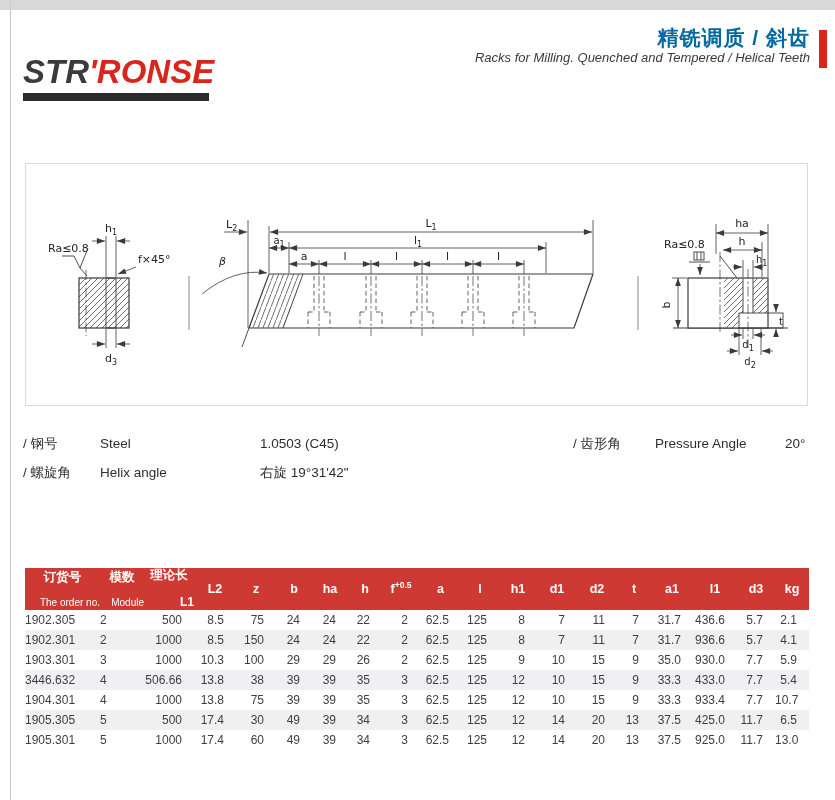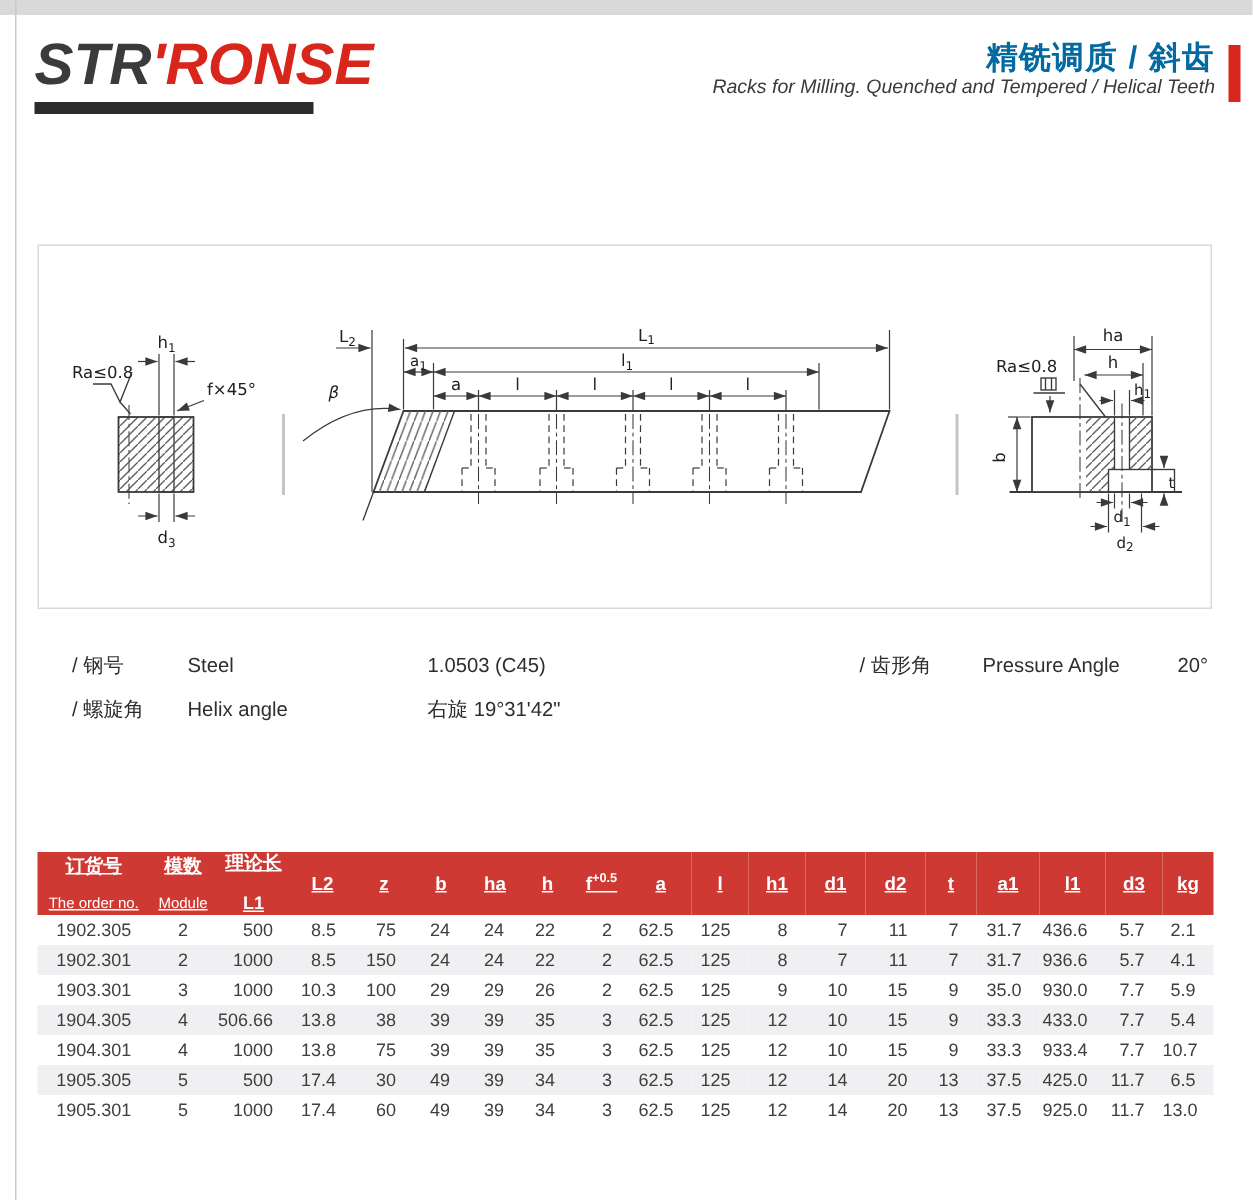--- a/index.html
+++ b/index.html
@@ -6,57 +6,57 @@
   body{
     width:835px;height:800px;position:relative;overflow:hidden;background:#ffffff;
     font-family:"Liberation Sans","DejaVu Sans",sans-serif;color:#2f2f2f;
   }
   
   .edge-top{position:absolute;left:0;top:0;width:835px;height:10px;background:#d9d9d9;}
   .edge-left{position:absolute;left:10px;top:0;width:1px;height:800px;background:#c9c9c9;}
 
   
   .logo{position:absolute;left:23px;top:22px;}
-  .logo-text{font-size:39px;font-weight:bold;font-style:italic;letter-spacing:0px;color:#3b3b3d;white-space:nowrap;}
+  .logo-text{font-size:33px;font-weight:bold;font-style:italic;letter-spacing:0px;color:#3b3b3d;white-space:nowrap;margin-top:31px;}
   .logo-red{color:#d8261c;}
   .logo-bar{width:186px;height:8px;background:#2b2b2b;margin-top:2px;}
   .title-zh{position:absolute;top:24px;right:25px;font-size:21px;font-weight:bold;color:#0369a1;letter-spacing:1px;}
   .title-en{position:absolute;top:50px;right:25px;font-size:13px;color:#3a3a3a;font-style:italic;}
   .accent-bar{position:absolute;top:30px;right:8px;width:8px;height:38px;background:#d8261c;}
 
   
   .diagram-box{position:absolute;left:25px;top:163px;width:783px;height:243px;border:1px solid #d9d9d9;box-sizing:border-box;background:#fff;}
   svg text{font-family:"DejaVu Sans","Liberation Sans",sans-serif;}
   .dlbl{font-size:11px;fill:#222;}
   .dlbl-sm{font-size:10px;fill:#222;}
   .ss{font-size:8px;}
   .dim,.ext{stroke:#3a3a3a;stroke-width:0.8;fill:none;}
   .cl{stroke:#3a3a3a;stroke-width:0.7;stroke-dasharray:10 2.5 2.5 2.5;fill:none;}
   .dash{stroke:#3a3a3a;stroke-width:0.8;stroke-dasharray:4.5 3;fill:none;}
   .thin{stroke:#3a3a3a;stroke-width:0.9;fill:none;}
   .divider{stroke:#c4c4c4;stroke-width:2;}
 
   
-  .specs-left{position:absolute;left:23px;top:429px;margin-left:25px;}
+  .specs-left{position:absolute;left:23px;top:429px;}
   .specs-right{position:absolute;left:573px;top:429px;}
   .spec-row{display:flex;align-items:center;height:29px;font-size:13.5px;color:#2e2e2e;}
   .specs-left .spec-zh{width:77px;}
   .specs-left .spec-en{width:160px;}
   .specs-right .spec-zh{width:82px;}
   .specs-right .spec-en{width:130px;}
 
   
   .spec-table{position:absolute;left:25px;top:568px;border-collapse:collapse;table-layout:fixed;width:784px;font-size:12px;color:#3e3e3e;}
   .spec-table thead tr{background:#ce3a33;color:#ffffff;}
-  .spec-table th{height:42px;vertical-align:middle;text-align:center;font-weight:bold;font-size:12.5px;line-height:1.15;padding:0;text-decoration:underline;}
-  .h-line2{display:block;font-size:10px;font-weight:normal;margin-top:13px;}
+  .spec-table th{height:42px;vertical-align:middle;text-align:center;font-weight:bold;font-size:12.5px;line-height:1.15;padding:0;}
+  .h-line2{display:block;font-size:10px;font-weight:normal;margin-top:13px;text-align:right;}
   .h-line2.big{font-size:12px;font-weight:bold;}
   .spec-table th sup{font-size:8.5px;}
   .spec-table td{height:20px;line-height:20px;padding:0 12px 0 0;text-align:right;white-space:nowrap;}
-  .spec-table td.c0,.spec-table td.c1{text-align:center;padding:0;}
+  .spec-table td.c0,.spec-table td.c1{text-align:left;padding:0;}
   .spec-table tbody tr:nth-child(even){background:#f0f0f2;}
 </style>
 </head>
 <body>
 
 <div class="edge-top"></div>
 <div class="edge-left"></div>
 
 <div class="logo">
   <div class="logo-text"><span>STR</span><span class="logo-red" style="color: rgb(216, 38, 28);">'RONSE</span></div>
@@ -372,21 +372,21 @@
         <td class="c11">9</td>
         <td class="c12">10</td>
         <td class="c13">15</td>
         <td class="c14">9</td>
         <td class="c15">35.0</td>
         <td class="c16">930.0</td>
         <td class="c17">7.7</td>
         <td class="c18">5.9</td>
       </tr>
       <tr>
-        <td class="c0">1904.305</td>
+        <td class="c0">3446.632</td>
         <td class="c1">4</td>
         <td class="c2">506.66</td>
         <td class="c3">13.8</td>
         <td class="c4">38</td>
         <td class="c5">39</td>
         <td class="c6">39</td>
         <td class="c7">35</td>
         <td class="c8">3</td>
         <td class="c9">62.5</td>
         <td class="c10">125</td>

